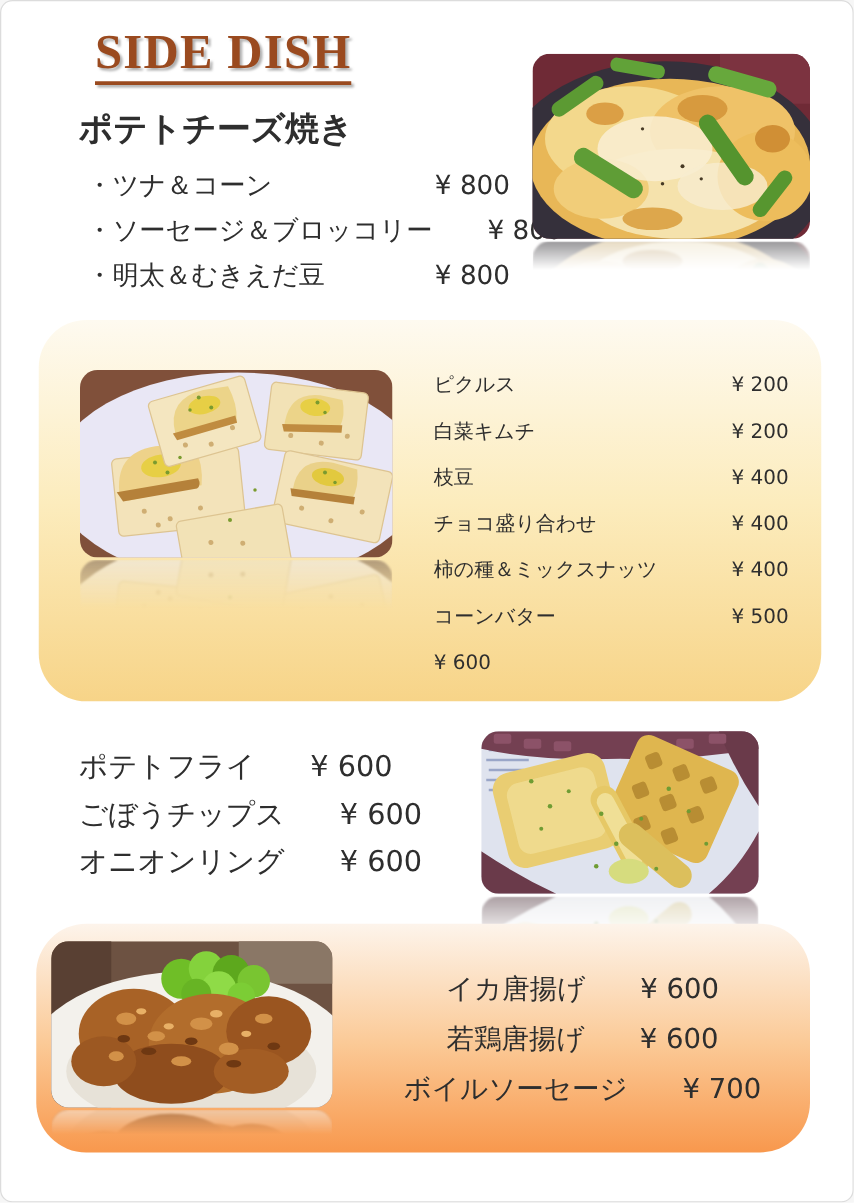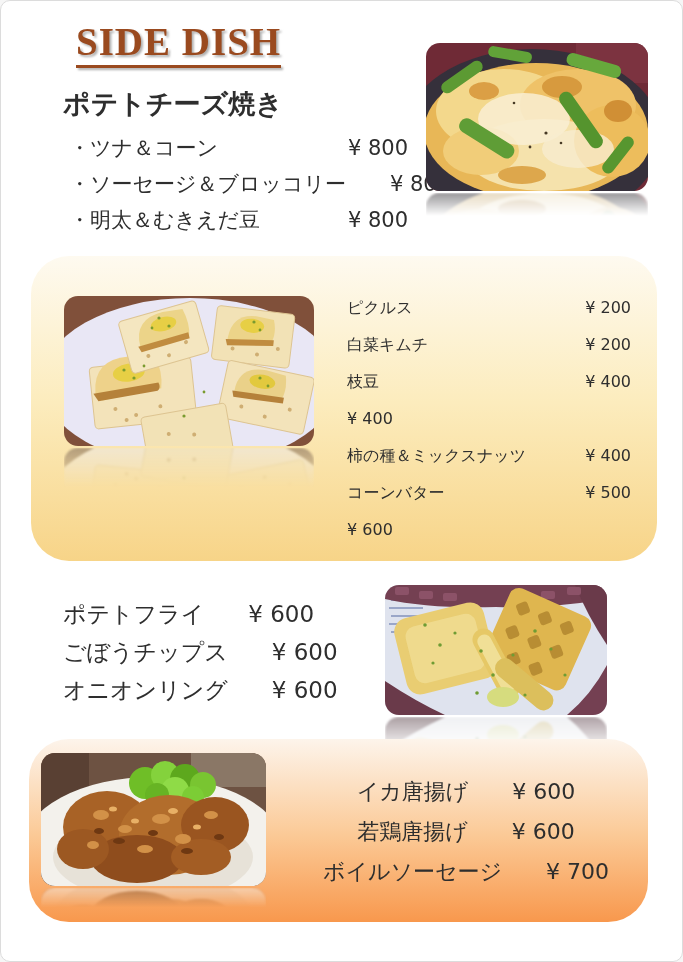--- a/index.html
+++ b/index.html
@@ -312,20 +312,21 @@
       </div>
       <div class="row">
         <span class="lbl">白菜キムチ</span>
         <span class="prc">¥ 200</span>
       </div>
       <div class="row">
         <span class="lbl">枝豆</span>
         <span class="prc">¥ 400</span>
       </div>
       <div class="row">
+        <span class="lbl">チョコ盛り合わせ</span>
         <span class="prc">¥ 400</span>
       </div>
       <div class="row">
         <span class="lbl">柿の種＆ミックスナッツ</span>
         <span class="prc">¥ 400</span>
       </div>
       <div class="row">
         <span class="lbl">コーンバター</span>
         <span class="prc">¥ 500</span>
       </div>

